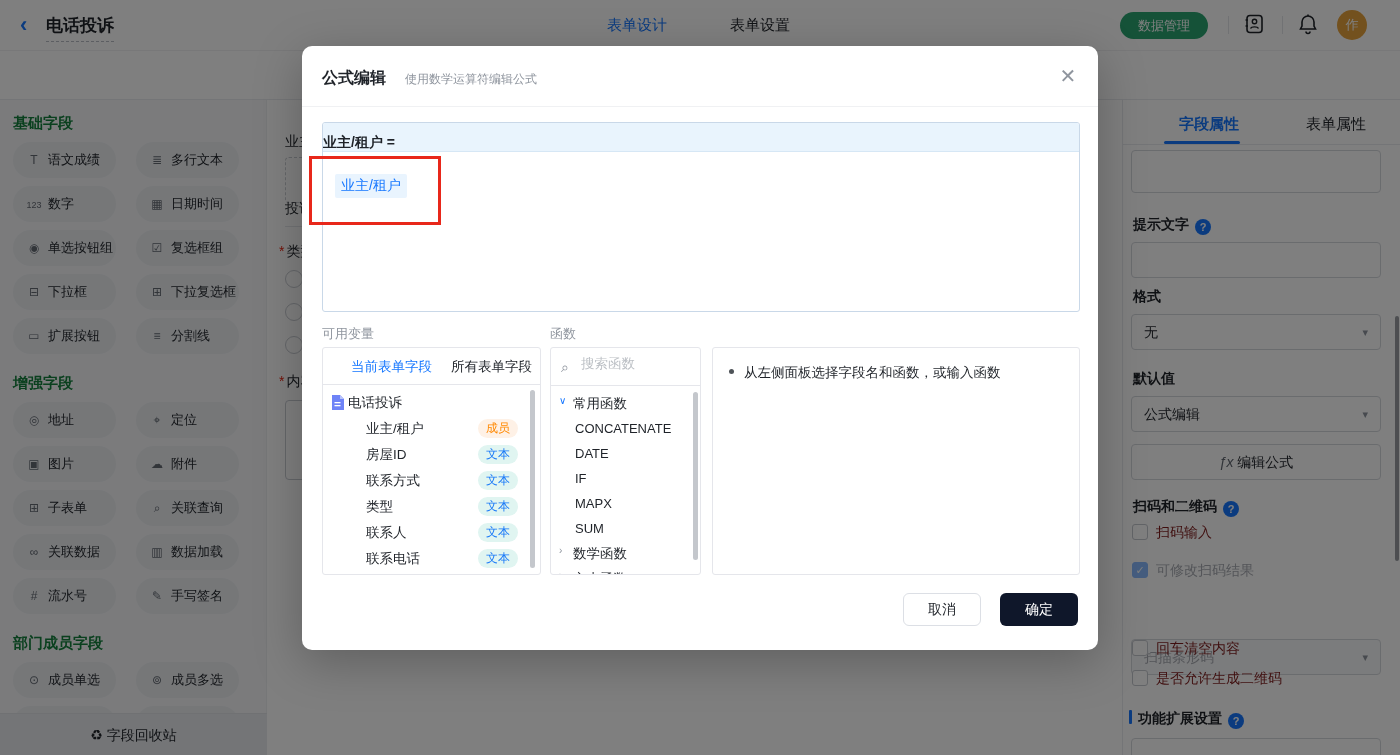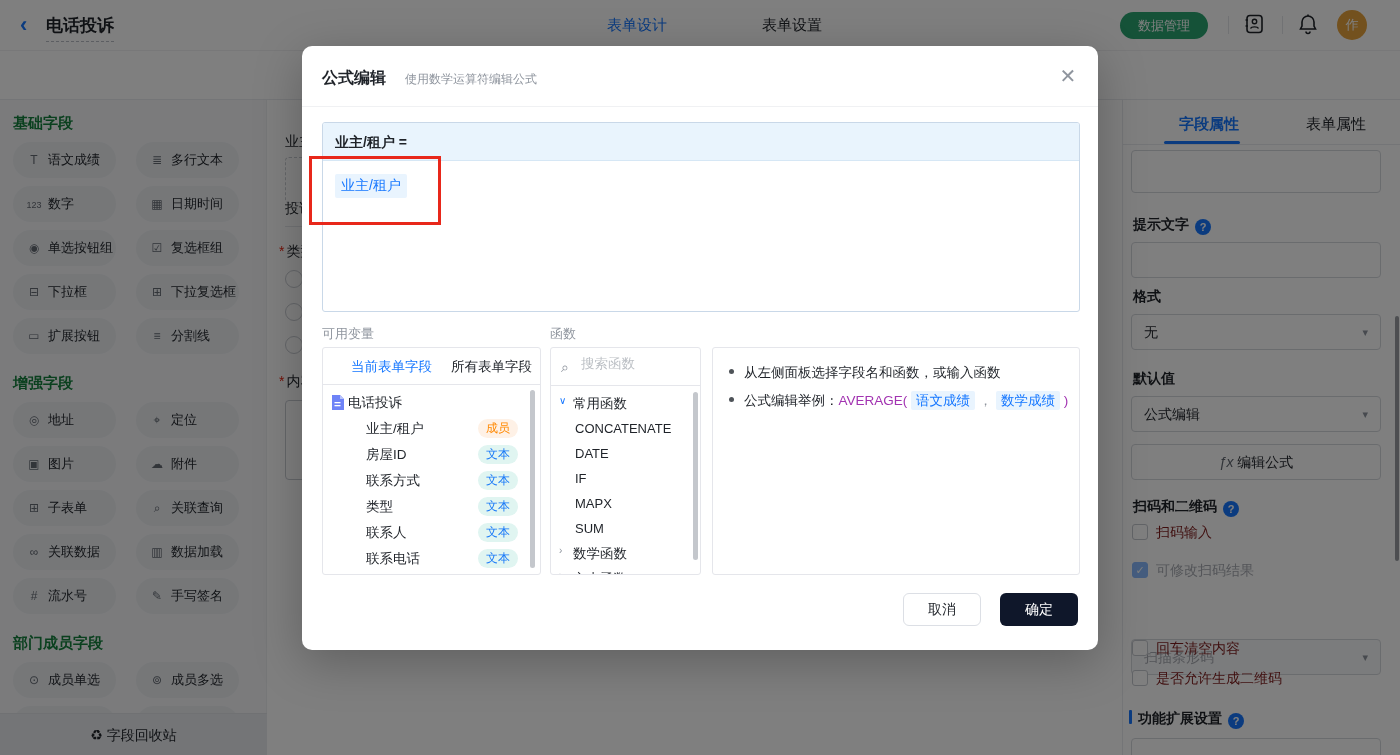--- a/index.html
+++ b/index.html
@@ -66,21 +66,21 @@
 
   
   .modal { left:302px; top:46px; width:796px; height:604px; background:#fff; border-radius:10px; z-index:20;
     box-shadow:0 12px 48px rgba(0,0,0,0.25); }
   .m-title { left:20px; top:22px; font-size:16px; font-weight:bold; color:#1f2329; }
   .m-sub { left:103px; top:25px; font-size:12px; color:#8f959e; }
   .m-close { left:754px; top:18px; width:24px; height:24px; color:#8f959e; font-size:20px; text-align:center; line-height:24px; }
   .m-head-div { left:0; top:60px; width:796px; height:1px; background:#f0f1f3; }
 
   .f-box { left:20px; top:76px; width:758px; height:190px; border:1px solid #c9d8e8; border-radius:3px; overflow:hidden; }
-  .f-head { left:0; top:0; width:100%; height:38px; background:#e9f4fd; border-bottom:1px solid #d6e7f5; font-size:14px; color:#1f2329; line-height:38px; padding-left:12px; font-weight:bold; }
+  .f-head { left:0; top:0; width:100%; height:29px; background:#e9f4fd; border-bottom:1px solid #d6e7f5; font-size:14px; color:#1f2329; line-height:38px; font-weight:bold; }
   .f-chip { left:12px; top:51px; background:#e9f4fe; color:#1677ff; font-size:14px; padding:3px 6px; border-radius:2px; }
 
   .p-label { top:279px; font-size:13px; color:#8f959e; }
   .panel-box { top:301px; height:228px; border:1px solid #e5e6eb; border-radius:3px; background:#fff; overflow:hidden; }
   .vars-box { left:20px; width:219px; }
   .v-tab { top:10px; font-size:13.5px; color:#1f2329; }
   .v-tab.active { color:#1677ff; }
   .v-tabs-div { left:0; top:36px; width:100%; height:1px; background:#e5e6eb; }
   .v-row { left:0; width:100%; height:26px; font-size:13.5px; color:#1f2329; }
   .v-name { position:absolute; left:43px; top:4px; }
@@ -116,21 +116,21 @@
 </style>
 </head>
 <body>
 
 <div class="stage">
 
   <div class="abs navbar">
     <div class="abs back-chev">‹</div>
     <div class="abs page-title">电话投诉</div>
     <div class="abs nav-tab active" style="left:607px;">表单设计</div>
-    <div class="abs nav-tab" style="left:762px;font-family:Liberation Serif, serif;">表单设置</div>
+    <div class="abs nav-tab" style="left:730px;font-family:Liberation Serif, serif;">表单设置</div>
     <div class="abs pill-green" style="background:#2ba471;">数据管理</div>
     <div class="abs nav-div" style="left:1228px;"></div>
     <div class="abs nav-ic" style="left:1243px;">
       <svg width="22" height="22" viewBox="0 0 22 22">
           <rect x="4" y="2.5" width="15" height="17" rx="3" fill="none" stroke="#1f2329" stroke-width="1.6"></rect>
           <circle cx="11.5" cy="8.5" r="2.2" fill="none" stroke="#1f2329" stroke-width="1.4"></circle>
           <path d="M7.5 15.5c1-2.2 7-2.2 8 0" fill="none" stroke="#1f2329" stroke-width="1.4"></path>
           <line x1="2.5" y1="7" x2="5" y2="7" stroke="#1f2329" stroke-width="1.4"></line>
           <line x1="2.5" y1="13" x2="5" y2="13" stroke="#1f2329" stroke-width="1.4"></line>
         </svg>
@@ -326,21 +326,20 @@
         </div>
       <div class="abs fn-row" style="top:219px;">
           <span class="fn-grp-chev">›</span>
           <span class="fn-grp-name">文本函数</span>
         </div>
       <div class="abs fn-scroll"></div>
     </div>
 
     <div class="abs panel-box hint-box">
       <div class="abs hint-row" style="top:16px;"><span class="bullet"></span><span>从左侧面板选择字段名和函数，或输入函数</span></div>
-      <div class="abs hint-row" style="top:44px;"><span class="bullet"></span><span>公式编辑举例：</span><span class="fn-purple">AVERAGE(</span> <span class="hint-chip">语文成绩</span> <span style="color:#8f959e;">，</span> <span class="hint-chip">数学成绩</span> <span class="fn-purple">)</span></div>
     </div>
 
     <div class="abs m-cancel">取消</div>
     <div class="abs m-ok">确定</div>
   </div>
 
   <div class="abs red-rect"></div>
 
 </div>
 

